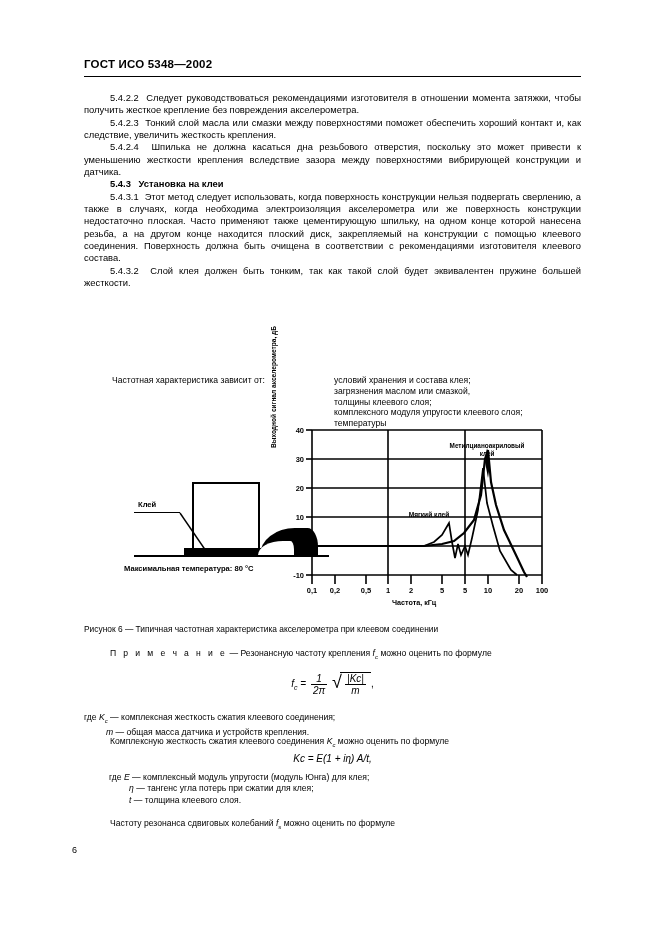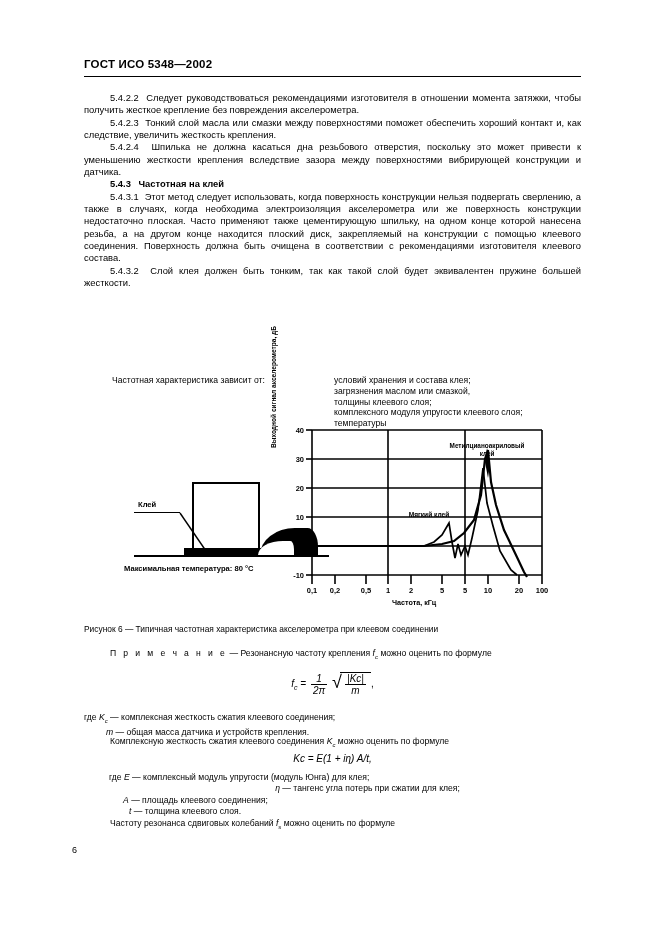--- a/index.html
+++ b/index.html
@@ -296,21 +296,21 @@
 
 <div class="page">
 
   <div class="doc-header">ГОСТ ИСО 5348—2002</div>
   <div class="header-rule"></div>
 
   <div class="body-block" style="top:92px;">
     <p class="p"><span class="num">5.4.2.2</span>&nbsp;&nbsp;<span>Следует руководствоваться рекомендациями изготовителя в отношении момента затяжки, чтобы получить жесткое крепление без повреждения акселерометра.</span></p>
     <p class="p"><span class="num">5.4.2.3</span>&nbsp;&nbsp;<span>Тонкий слой масла или смазки между поверхностями поможет обеспечить хороший контакт и, как следствие, увеличить жесткость крепления.</span></p>
     <p class="p"><span class="num">5.4.2.4</span>&nbsp;&nbsp;<span>Шпилька не должна касаться дна резьбового отверстия, поскольку это может привести к уменьшению жесткости крепления вследствие зазора между поверхностями вибрирующей конструкции и датчика.</span></p>
-    <p class="subhead"><span>5.4.3</span><span class="sp"></span>&nbsp;<span>Частотная на клей</span></p>
+    <p class="subhead"><span>5.4.3</span><span class="sp"></span>&nbsp;<span>Установка на клеи</span></p>
     <p class="p"><span class="num">5.4.3.1</span>&nbsp;&nbsp;<span>Этот метод следует использовать, когда поверхность конструкции нельзя подвергать сверлению, а также в случаях, когда необходима электроизоляция акселерометра или же поверхность конструкции недостаточно плоская. Часто применяют также цементирующую шпильку, на одном конце которой нанесена резьба, а на другом конце находится плоский диск, закрепляемый на конструкции с помощью клеевого соединения. Поверхность должна быть очищена в соответствии с рекомендациями изготовителя клеевого состава.</span></p>
     <p class="p"><span class="num">5.4.3.2</span>&nbsp;&nbsp;<span>Слой клея должен быть тонким, так как такой слой будет эквивалентен пружине большей жесткости.</span></p>
   </div>
 
   <div class="dep-wrap">
     <div class="dep-label">Частотная характеристика зависит от:</div>
     <ul class="dep-list">
       <li>условий хранения и состава клея;</li>
       <li>загрязнения маслом или смазкой,</li>
       <li>толщины клеевого слоя;</li>
@@ -460,22 +460,21 @@
       <span>можно оценить по формуле</span>
     </div>
   </div>
 
   <div class="formula" style="top:753px; font-size:10px;">
     <span>Kc = E(1 + iη) A/t,</span>
   </div>
 
   <div class="where where-indent2" style="top:772px;margin-left:25px;">
     <div class="row"><span class="lead">где</span> <i>E</i> <span class="lead">—</span> <span class="lead">комплексный модуль упругости (модуль Юнга) для клея;</span></div>
-    <div class="row" style="padding-left:20px;text-align:center;"><i>η</i> <span class="lead">—</span> <span class="lead">тангенс угла потерь при сжатии для клея;</span></div>
-    <div class="row" style="padding-left:14px;"><i>A</i> <span class="lead">—</span> <span class="lead">площадь клеевого соединения;</span></div>
+    <div class="row" style="padding-left:20px;"><i>η</i> <span class="lead">—</span> <span class="lead">тангенс угла потерь при сжатии для клея;</span></div>
     <div class="row" style="padding-left:20px;"><i>t</i> <span class="lead">—</span> <span class="lead">толщина клеевого слоя.</span></div>
   </div>
 
   <div class="where" style="top:818px;">
     <div class="where-para">
       <span>Частоту резонанса сдвиговых колебаний</span>
       <i>f<sub>s</sub></i>
       <span>можно оценить по формуле</span>
     </div>
   </div>

